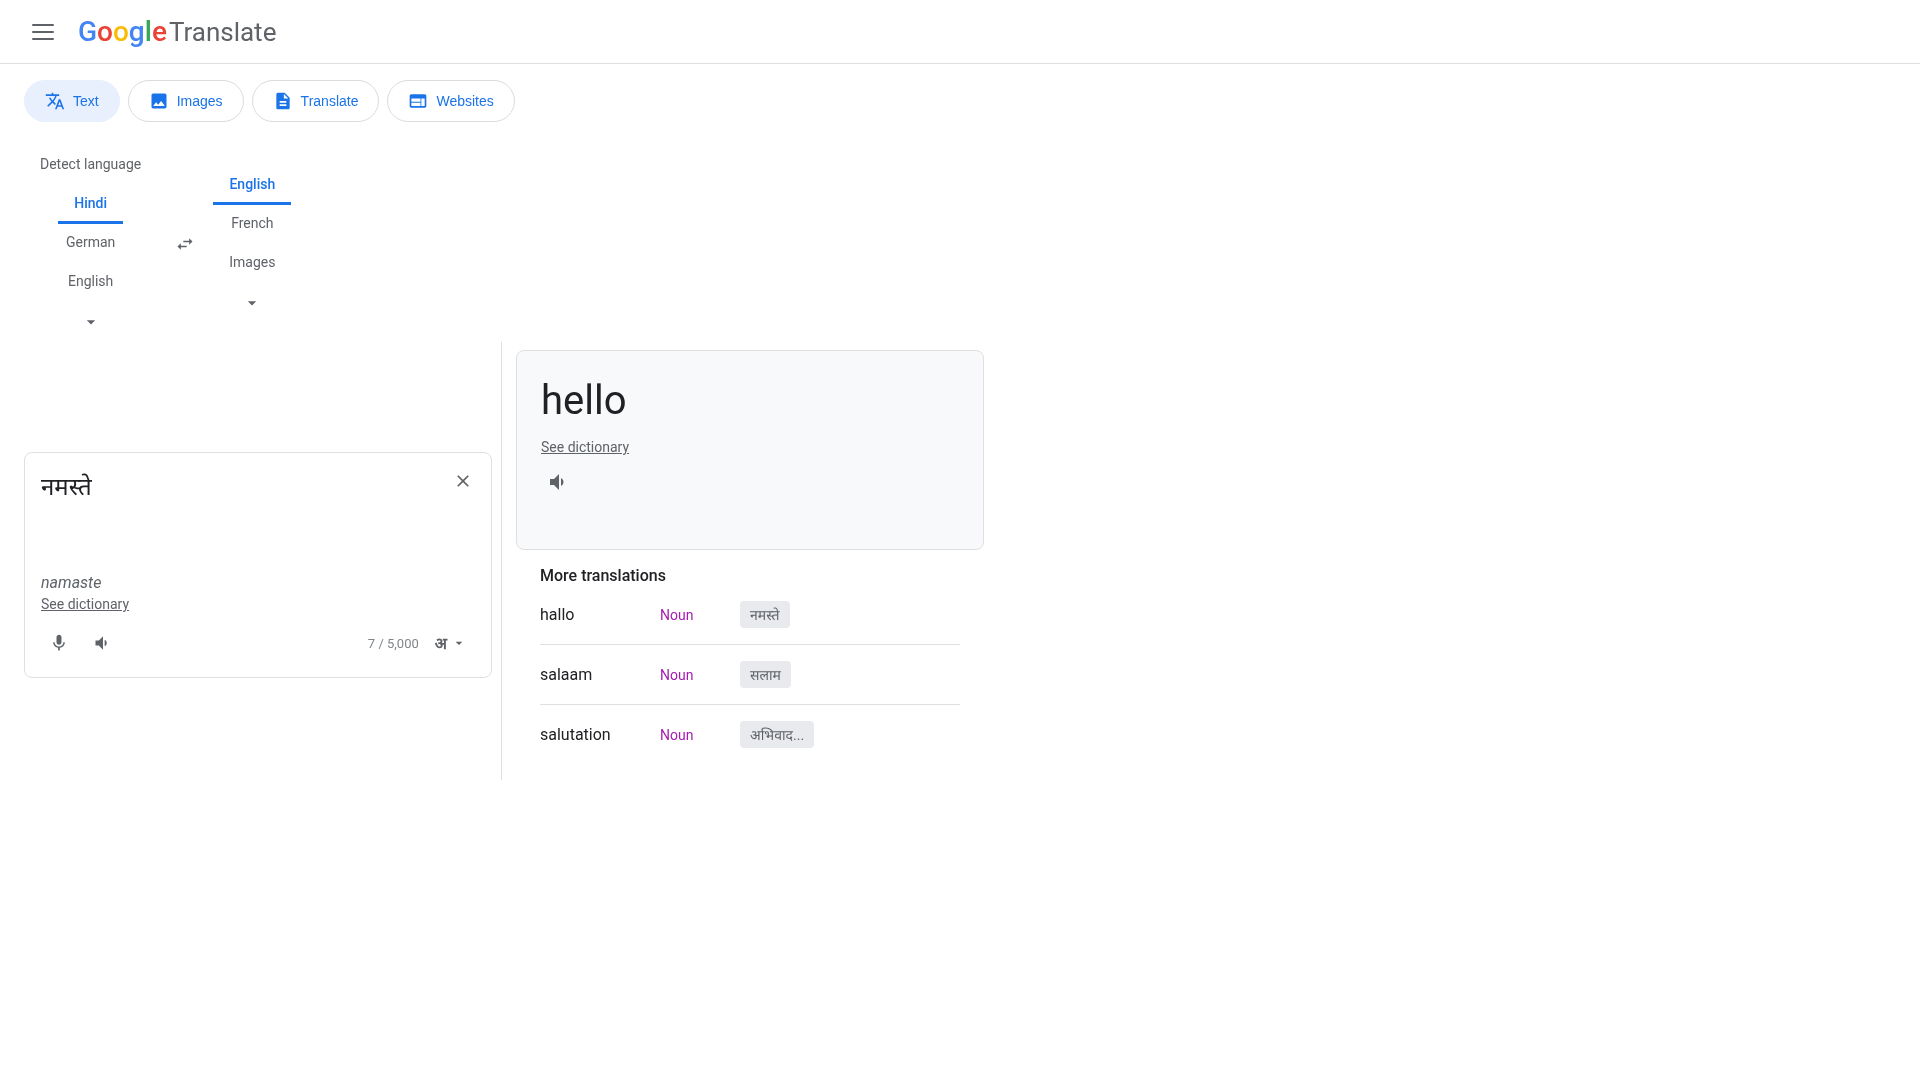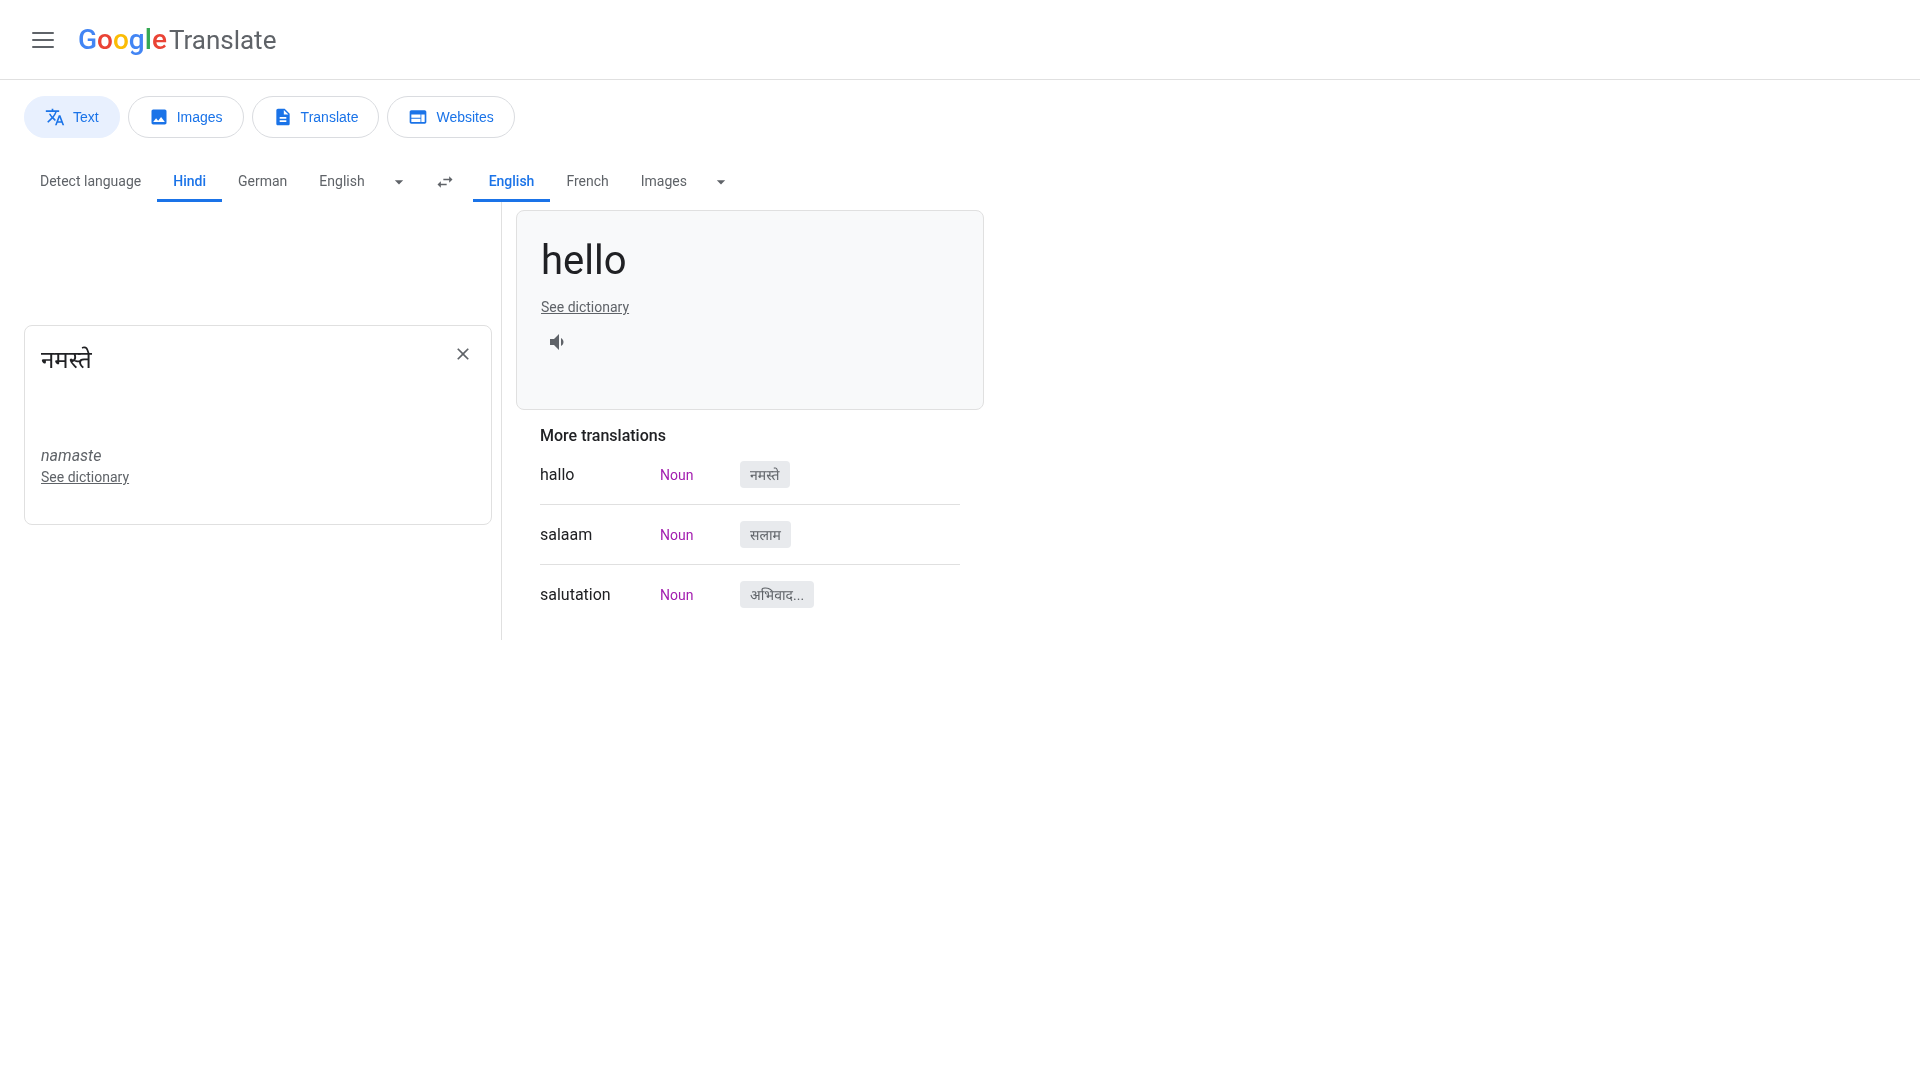--- a/index.html
+++ b/index.html
@@ -4,21 +4,21 @@
   <style>
     * { box-sizing: border-box; margin: 0; padding: 0; }
     body { font-family: 'Google Sans', Roboto, Arial, sans-serif; background: #fff; color: #202124; font-size: 16px; }
 
     
     .header {
       display: flex;
       align-items: center;
       padding: 12px 24px;
       border-bottom: 1px solid #e0e0e0;
-      height: 80px;
+      height: 64px;
     }
     .hamburger {
       cursor: pointer;
       margin-right: 16px;
       display: flex;
       flex-direction: column;
       gap: 5px;
       padding: 8px;
     }
     .hamburger span {
@@ -96,20 +96,21 @@
 
     
     .left-panel {
       flex: 1;
       max-width: 960px;
     }
     .lang-options {
       display: flex;
       align-items: center;
       gap: 0;
+      flex-direction: column;
     }
     .lang-item {
       padding: 10px 16px;
       font-size: 14px;
       color: #5f6368;
       cursor: pointer;
       border-bottom: 3px solid transparent;
       white-space: nowrap;
     }
     .lang-item.active {
@@ -410,20 +411,43 @@
         <div class="textarea-container">
           <div class="clear-btn">
             <svg width="20" height="20" viewBox="0 0 24 24" fill="#5f6368">
                 <path d="M19 6.41L17.59 5 12 10.59 6.41 5 5 6.41 10.59 12 5 17.59 6.41 19 12 13.41 17.59 19 19 17.59 13.41 12z"></path>
               </svg>
           </div>
           <div class="input-text">नमस्ते</div>
           <div style="height: 16px;"></div>
           <div class="transliteration">namaste</div>
           <div class="see-dictionary-link">See dictionary</div>
+          <div class="textarea-toolbar">
+            <div class="toolbar-left">
+              <div class="icon-btn">
+                <svg width="20" height="20" viewBox="0 0 24 24" fill="#5f6368">
+                    <path d="M12 14c1.66 0 2.99-1.34 2.99-3L15 5c0-1.66-1.34-3-3-3S9 3.34 9 5v6c0 1.66 1.34 3 3 3zm5.3-3c0 3-2.54 5.1-5.3 5.1S6.7 14 6.7 11H5c0 3.41 2.72 6.23 6 6.72V21h2v-3.28c3.28-.48 6-3.3 6-6.72h-1.7z"></path>
+                  </svg>
+              </div>
+              <div class="icon-btn">
+                <svg width="20" height="20" viewBox="0 0 24 24" fill="#5f6368">
+                    <path d="M3 9v6h4l5 5V4L7 9H3zm13.5 3c0-1.77-1.02-3.29-2.5-4.03v8.05c1.48-.73 2.5-2.25 2.5-4.02z"></path>
+                  </svg>
+              </div>
+            </div>
+            <div class="toolbar-right">
+              <span class="char-count">7 / 5,000</span>
+              <div class="font-size-btn">
+                <span>अ</span>
+                <svg width="16" height="16" viewBox="0 0 24 24" fill="#5f6368">
+                    <path d="M7 10l5 5 5-5z"></path>
+                  </svg>
+              </div>
+            </div>
+          </div>
         </div>
       </div>
 
       <div style="flex:1; padding-left:14px; border-left: 1px solid #e0e0e0;">
         <div class="translation-box">
           <div class="translation-text">hello</div>
           <div class="translation-see-dict">See dictionary</div>
           <div class="translation-audio">
             <div class="icon-btn">
               <svg width="24" height="24" viewBox="0 0 24 24" fill="#5f6368">

